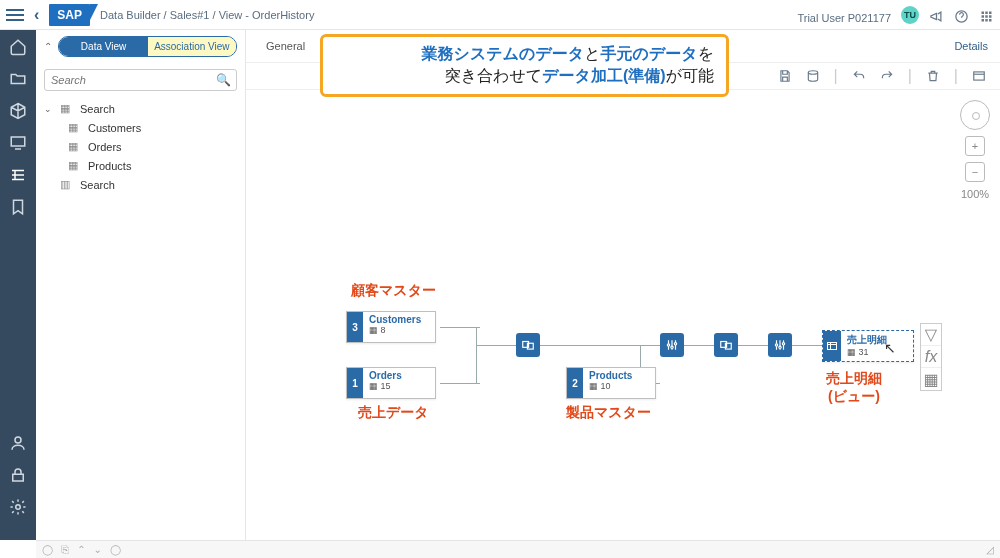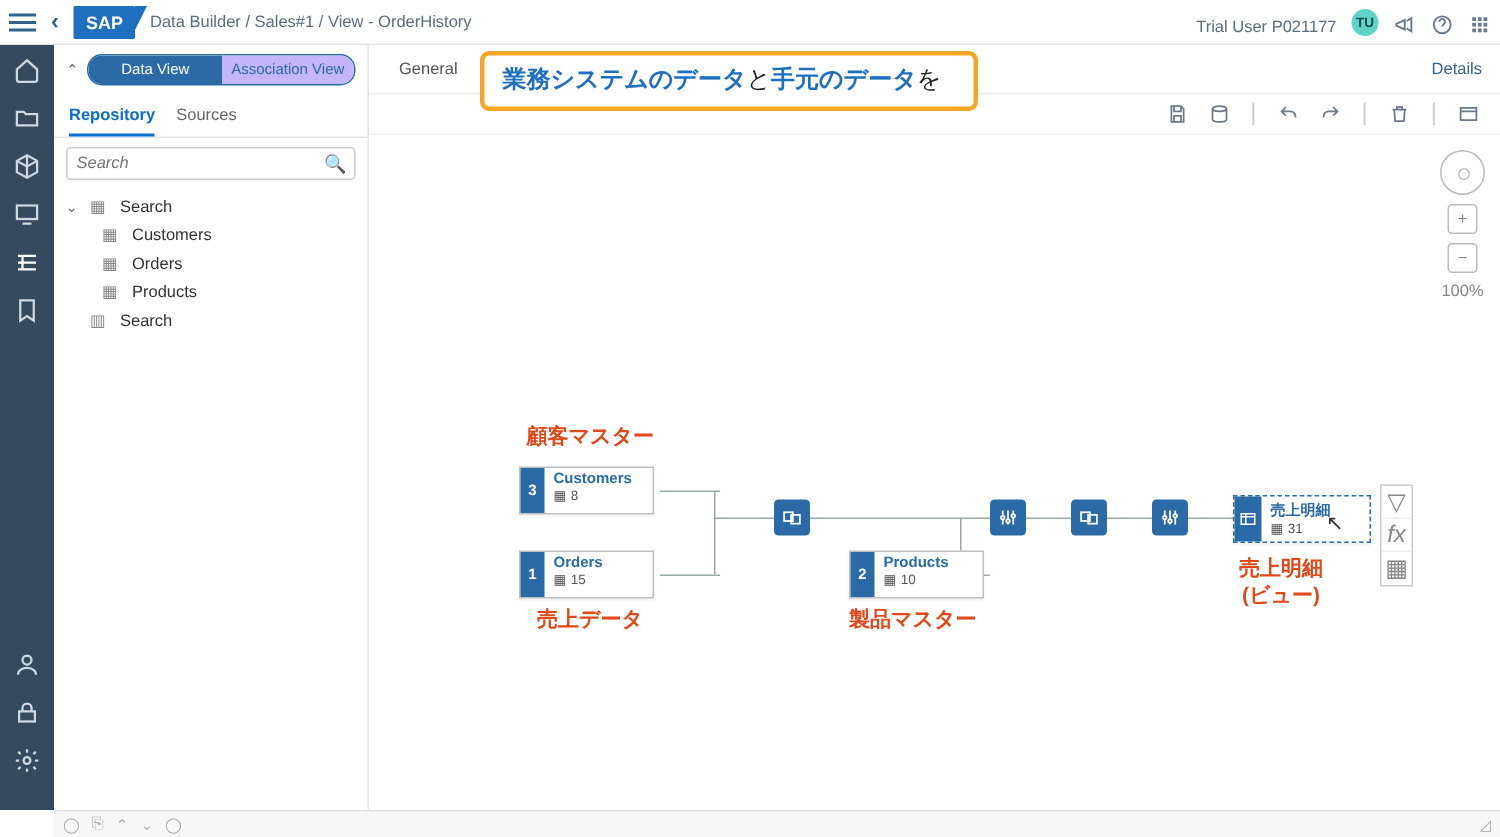--- a/index.html
+++ b/index.html
@@ -24,21 +24,21 @@
 .leftrail .rail-icon.active { color: #fff; }
 .leftrail .rail-spacer { flex: 1; }
 
 
 .sidebar { position: absolute; left: 36px; top: 30px; bottom: 18px; width: 210px; border-right: 1px solid #e5e5e5; background: #fff; display: flex; flex-direction: column; font-size: 11px; color: #333; }
 .sidebar-top { padding: 6px 8px; display: flex; align-items: center; gap: 6px; }
 .collapse-caret { font-size: 10px; color: #666; cursor: pointer; }
 .segmented { display: flex; border: 1px solid #2a6aa7; border-radius: 10px; overflow: hidden; flex: 1; }
 .segmented .seg { flex: 1; text-align: center; padding: 4px 0; font-size: 10px; cursor: pointer; }
 .segmented .seg.active { background: #2a6aa7; color: #fff; }
-.segmented .seg.inactive { background: #c4b5fd; color: #2a6aa7; }
+.segmented .seg.inactive { background: #fef9c3; color: #2a6aa7; }
 .side-tabs { display: flex; gap: 14px; padding: 4px 10px 0; border-bottom: 1px solid #e5e5e5; }
 .side-tab { padding: 4px 0 6px; font-size: 11px; color: #666; cursor: pointer; }
 .side-tab.active { color: #0a6ed1; border-bottom: 2px solid #0a6ed1; font-weight: 600; }
 .searchbox { margin: 6px 8px; position: relative; }
 .searchbox input { width: 100%; padding: 4px 22px 4px 6px; font-size: 11px; font-style: italic; color: #888; border: 1px solid #ccc; border-radius: 3px; }
 .searchbox .mag { position: absolute; right: 6px; top: 4px; color: #888; font-size: 12px; }
 .tree { padding: 2px 6px; }
 .tree-row { display: flex; align-items: center; gap: 6px; padding: 3px 2px; cursor: pointer; color: #333; }
 .tree-row .caret { width: 10px; font-size: 9px; color: #666; }
 .tree-row .ticon { width: 14px; color: #888; }
@@ -63,21 +63,21 @@
 .node.output .badge { background: #2a6aa7; width: 18px; }
 
 .opnode { position: absolute; width: 24px; height: 24px; background: #2a6aa7; border-radius: 3px; display: flex; align-items: center; justify-content: center; color: #fff; }
 .opnode svg { width: 14px; height: 14px; }
 
 .edge { position: absolute; background: #9aa; height: 1px; }
 .edgev { position: absolute; background: #9aa; width: 1px; }
 
 .annot { position: absolute; color: #e2491a; font-size: 14px; font-weight: 600; }
 
-.callout { position: absolute; left: 320px; top: 34px; width: 332px; padding: 6px 12px; background: #fff; border: 3px solid #f5a623; border-radius: 6px; font-size: 16px; text-align: left; line-height: 1.4; }
+.callout { position: absolute; left: 320px; top: 34px; width: 409px; padding: 6px 12px; background: #fff; border: 3px solid #f5a623; border-radius: 6px; font-size: 16px; text-align: right; line-height: 1.4; }
 .callout .blue { color: #1f6fc1; font-weight: 600; }
 .callout .black { color: #222; }
 
 
 .nav-ctrl { position: absolute; right: 10px; top: 70px; display: flex; flex-direction: column; align-items: center; gap: 6px; color: #888; font-size: 11px; }
 .nav-joy { width: 30px; height: 30px; border: 1px solid #bbb; border-radius: 50%; position: relative; }
 .nav-joy::before { content:""; position:absolute; left:50%; top:50%; width:6px; height:6px; margin:-3px 0 0 -3px; border:1px solid #bbb; border-radius:50%; }
 .nav-btn { width: 20px; height: 20px; border: 1px solid #bbb; border-radius: 3px; display: flex; align-items: center; justify-content: center; cursor: pointer; }
 
 .side-tools { position: absolute; right: 84px; top: 253px; width: 22px; display: flex; flex-direction: column; border: 1px solid #ccc; background: #fff; }
@@ -189,24 +189,20 @@
   <div style="height:10px"></div>
 </div>
 
 <div class="sidebar">
   <div class="sidebar-top">
     <span class="collapse-caret">⌃</span>
     <div class="segmented">
       <div class="seg active">Data View</div>
       <div class="seg inactive">Association View</div>
     </div>
-  </div>
-  <div class="side-tabs">
-    <div class="side-tab active">Repository</div>
-    <div class="side-tab">Sources</div>
   </div>
   <div class="searchbox">
     <input type="text" placeholder="Search" style="">
     <span class="mag">🔍</span>
   </div>
   <div class="tree">
     <div class="tree-row">
       <span class="caret">⌄</span>
       <span class="ticon">▦</span>
       <span>Search</span>
@@ -388,20 +384,23 @@
     <div class="nav-btn">+</div>
     <div class="nav-btn">−</div>
     <div>100%</div>
   </div>
 </div>
 
 <div class="callout">
   <div>
     <span class="blue">業務システムのデータ</span><span class="black">と</span><span class="blue">手元のデータ</span><span class="black">を</span>
   </div>
+  <div>
+    <span class="black">突き合わせて</span><span class="blue">データ加工(準備)</span><span class="black">が可能</span>
+  </div>
 </div>
 
 <div class="statusbar">
   <span class="sb-icon">◯</span>
   <span class="sb-icon">⎘</span>
   <span class="sb-icon">⌃</span>
   <span class="sb-icon">⌄</span>
   <span class="sb-icon">◯</span>
   <span class="grow"></span>
   <span class="sb-icon">◿</span>

